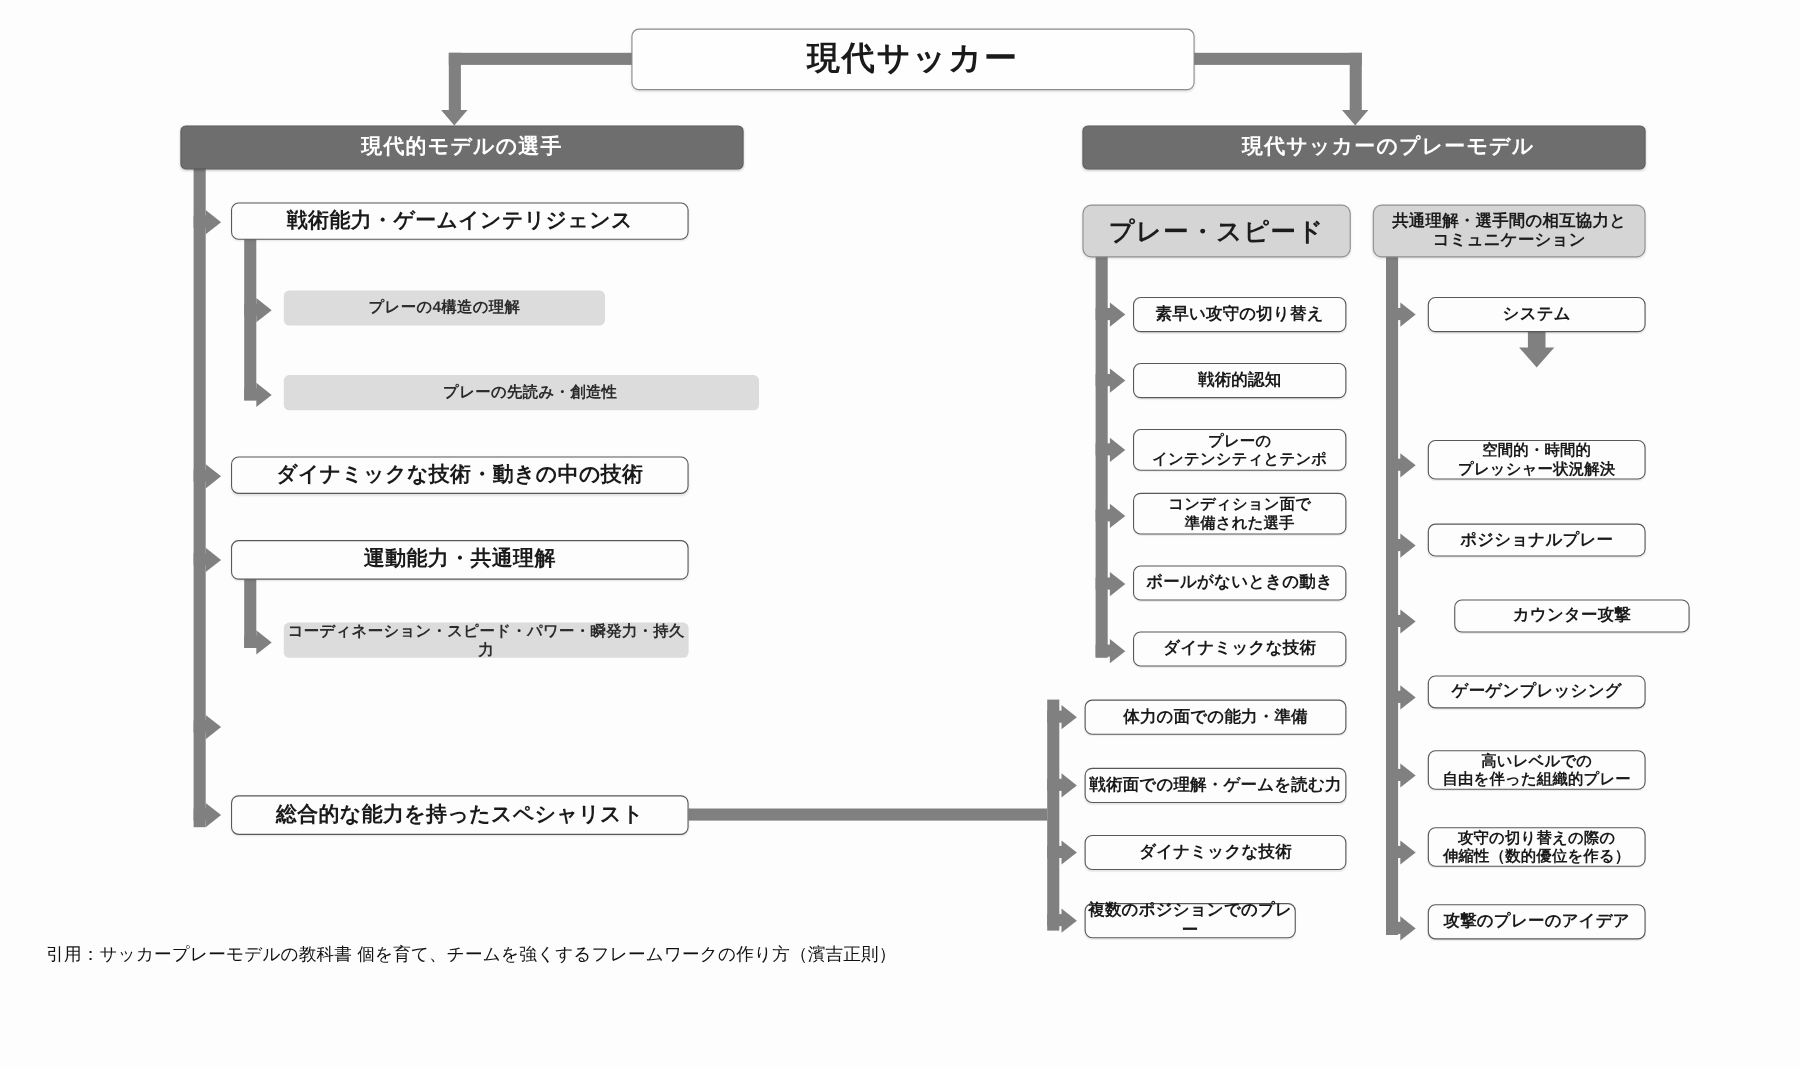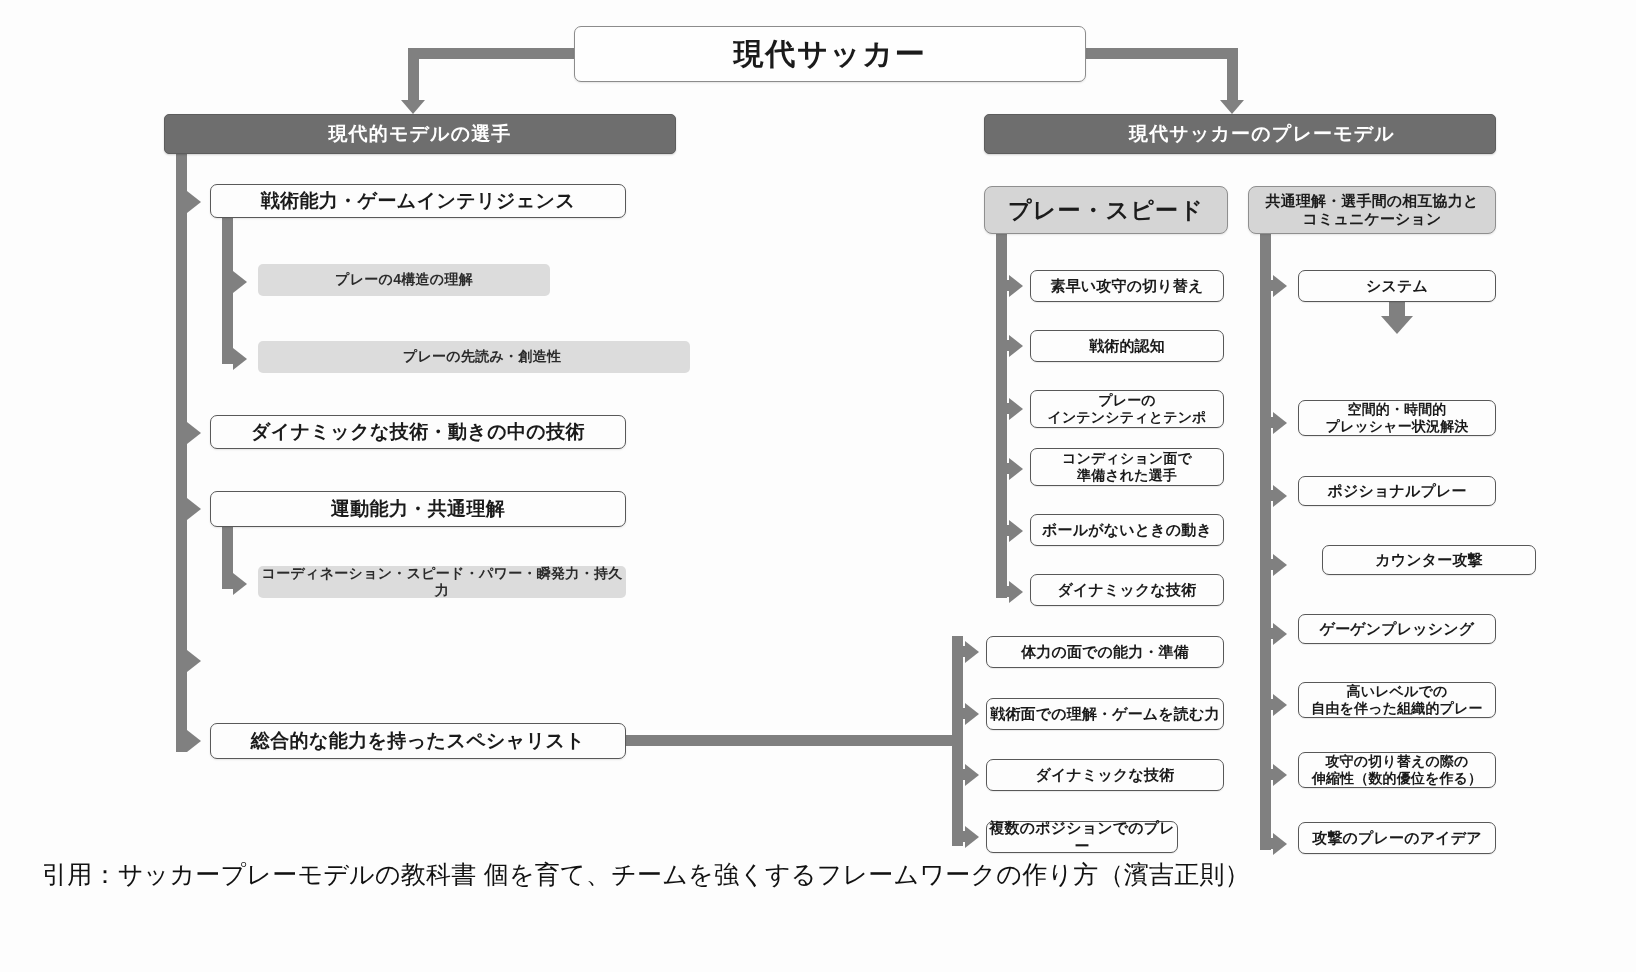--- a/index.html
+++ b/index.html
@@ -155,21 +155,21 @@
     border-left: 16px solid transparent;
     border-right: 16px solid transparent;
     border-top: 18px solid #808080;
   }
 
   
   .caption {
     position: absolute;
     left: 42px;
     top: 858px;
-    font-size: 25px;
+    font-size: 16px;
     letter-spacing: 0.01em;
     color: #111111;
     white-space: nowrap;
     z-index: 6;
   }
 
   
   .watermark {
     position: absolute;
     left: 660px;

